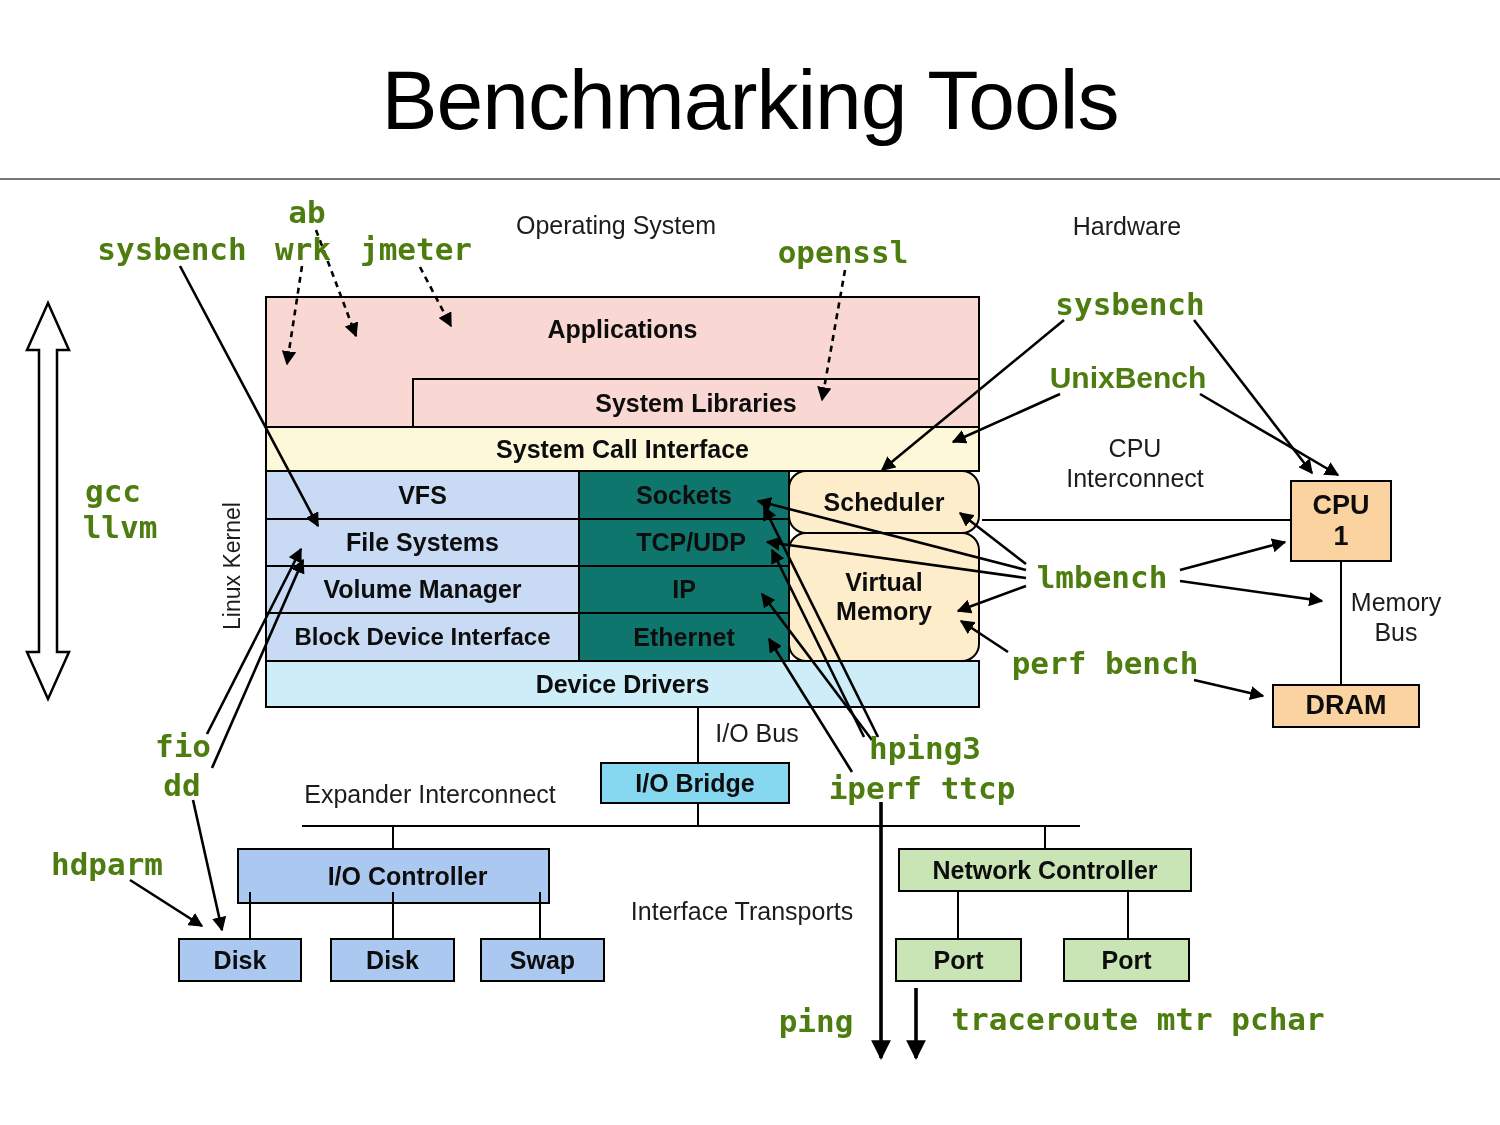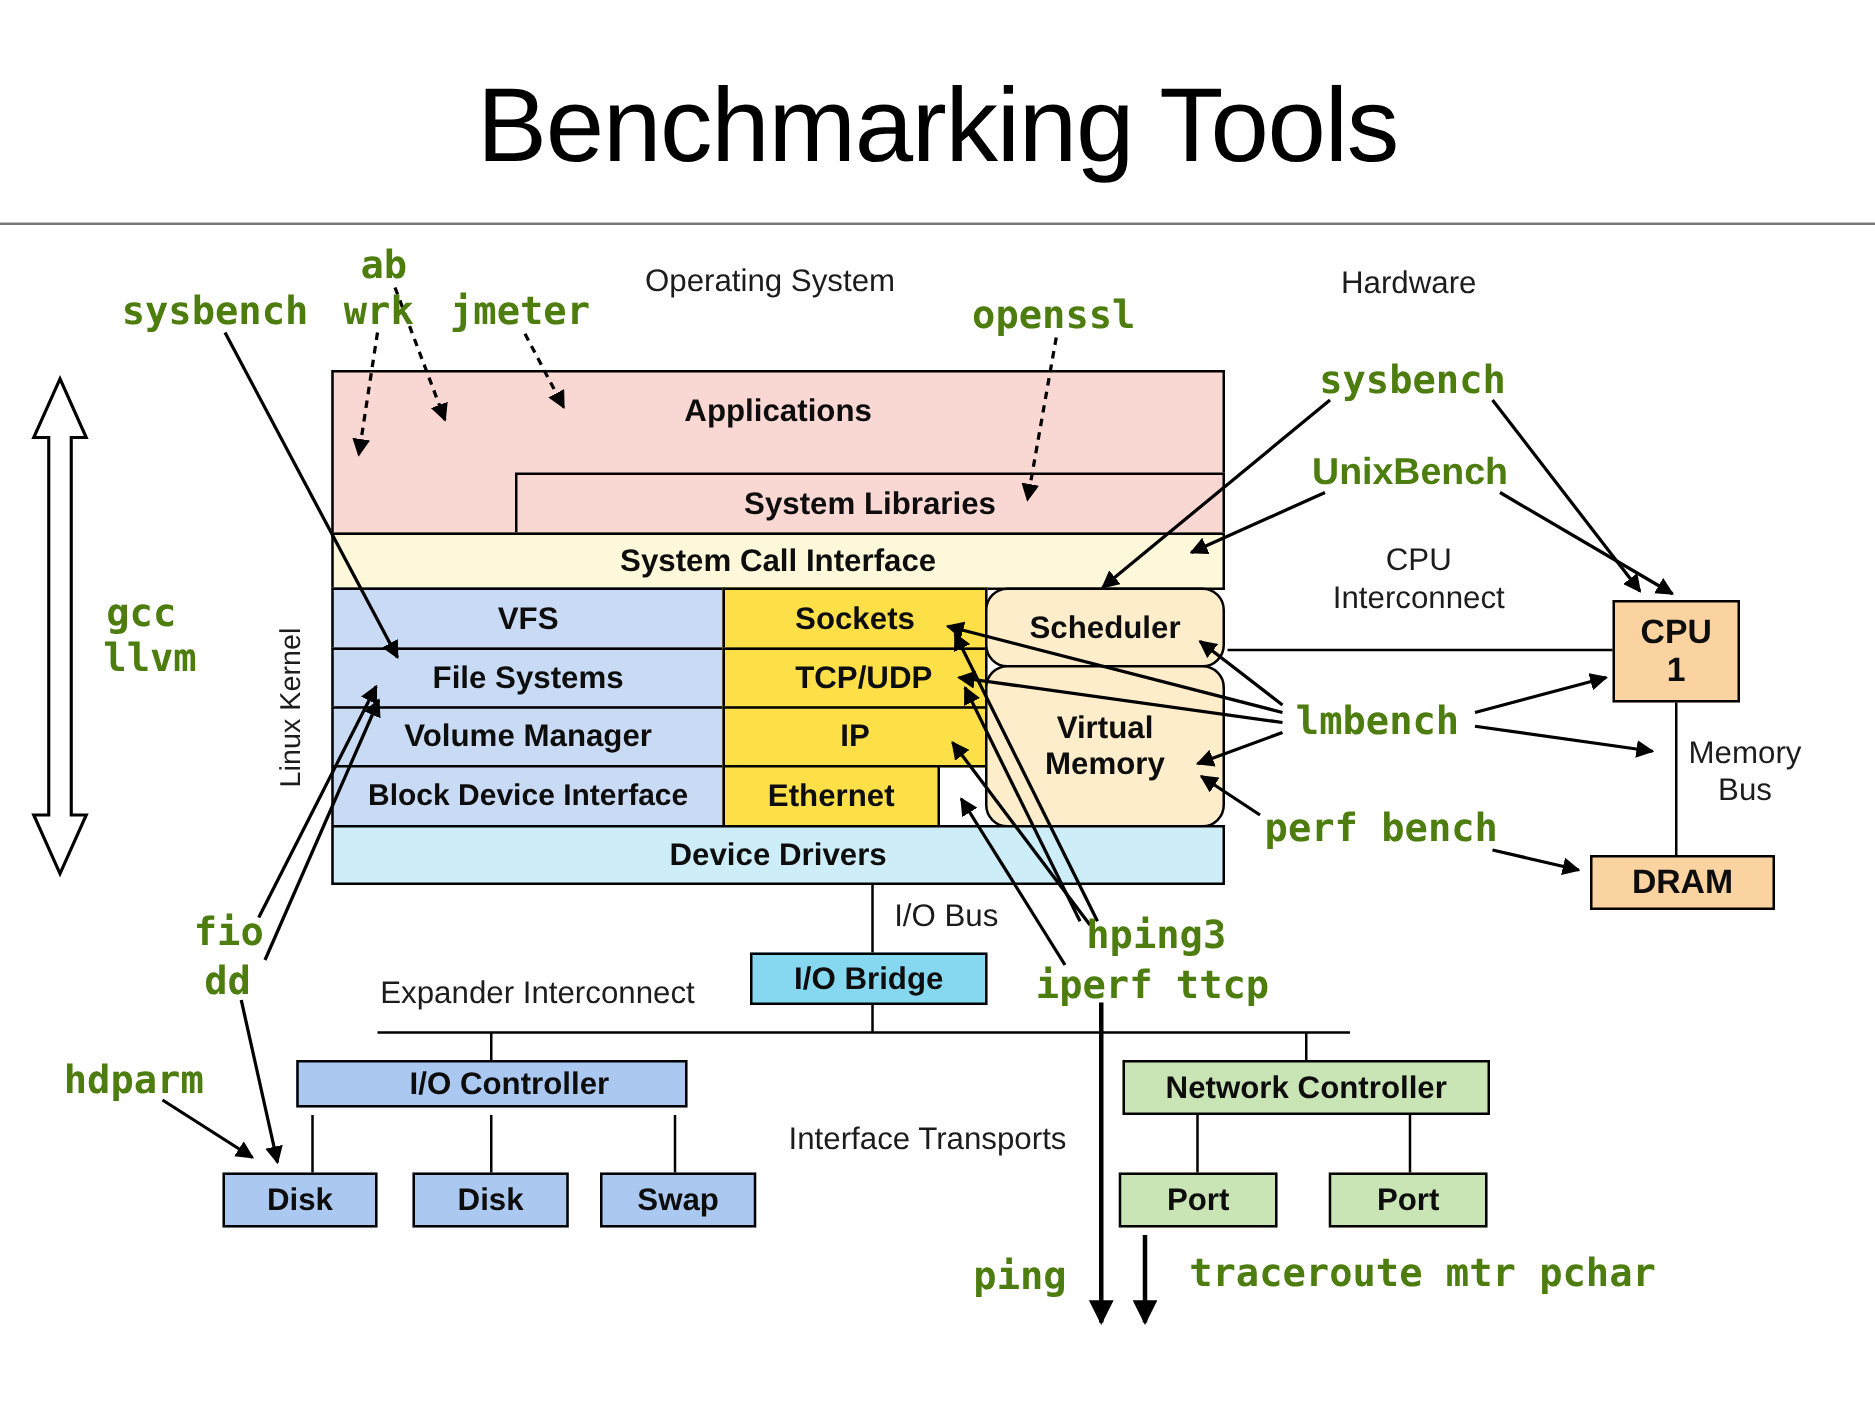--- a/index.html
+++ b/index.html
@@ -9,21 +9,21 @@
          font-size:84px;font-weight:400;color:#000;letter-spacing:-1px;z-index:3;}
   .rule{position:absolute;top:178px;left:0;width:100%;height:1.5px;background:#777;z-index:1;}
 
   .box{position:absolute;box-sizing:border-box;border:2.4px solid #000;
        display:flex;align-items:center;justify-content:center;text-align:center;
        font-weight:bold;font-size:25px;color:#0d0d0d;white-space:pre-line;
        line-height:1.15;z-index:2;}
   .pink{background:#f9d7d3;}
   .yellow{background:#fdf8da;}
   .blue{background:#c9dbf4;}
-  .green{background:#fde047;text-align:right;}
+  .green{background:#0f766e;text-align:right;}
   .orange{background:#fdedca;border-radius:18px;}
   .cyan{background:#cdedf8;}
   .bridge{background:#86d8f1;}
   .mblue{background:#abc8f0;}
   .mgreen{background:#c9e4b5;}
   .morange{background:#fbd3a0;}
   .top-align{align-items:flex-start;padding-top:17px;}
 
   .tool{position:absolute;font-family:"DejaVu Sans Mono","Liberation Mono",monospace;
         font-weight:bold;font-size:31px;color:#4d7c0f;transform:translate(-50%,-50%);
@@ -53,30 +53,30 @@
   <div class="box yellow" style="left:265px;top:426px;width:715px;height:46px;">System Call Interface</div>
 
   <div class="box blue" style="left:265px;top:470px;width:315px;height:50px;">VFS</div>
   <div class="box blue" style="left:265px;top:518px;width:315px;height:49px;">File Systems</div>
   <div class="box blue" style="left:265px;top:565px;width:315px;height:49px;">Volume Manager</div>
   <div class="box blue" style="left:265px;top:612px;width:315px;height:50px;font-size:24px;">Block Device Interface</div>
 
   <div class="box green" style="left:578px;top:470px;width:212px;height:50px;">Sockets</div>
   <div class="box green" style="left:578px;top:518px;width:212px;height:49px;padding-left:14px;">TCP/UDP</div>
   <div class="box green" style="left:578px;top:565px;width:212px;height:49px;">IP</div>
-  <div class="box green" style="left:578px;top:612px;width:174px;height:50px;">Ethernet</div>
+  <div class="box green" style="left:578px;top:612px;width:212px;height:50px;">Ethernet</div>
 
   <div class="box orange" style="left:788px;top:470px;width:192px;height:64px;">Scheduler</div>
   <div class="box orange" style="left:788px;top:532px;width:192px;height:130px;">Virtual
 Memory</div>
 
   <div class="box cyan" style="left:265px;top:660px;width:715px;height:48px;">Device Drivers</div>
 
   <div class="box bridge" style="left:600px;top:762px;width:190px;height:42px;">I/O Bridge</div>
-  <div class="box mblue" style="left:237px;top:848px;width:313px;height:38px;padding-left:28px;">I/O Controller</div>
+  <div class="box mblue" style="left:237px;top:848px;width:313px;height:56px;padding-left:28px;">I/O Controller</div>
   <div class="box mblue" style="left:178px;top:938px;width:124px;height:44px;">Disk</div>
   <div class="box mblue" style="left:330px;top:938px;width:125px;height:44px;">Disk</div>
   <div class="box mblue" style="left:480px;top:938px;width:125px;height:44px;">Swap</div>
   <div class="box mgreen" style="left:898px;top:848px;width:294px;height:44px;">Network Controller</div>
   <div class="box mgreen" style="left:895px;top:938px;width:127px;height:44px;">Port</div>
   <div class="box mgreen" style="left:1063px;top:938px;width:127px;height:44px;">Port</div>
 
   <div class="box morange" style="left:1290px;top:480px;width:102px;height:82px;font-size:27px;">CPU
 1</div>
   <div class="box morange" style="left:1272px;top:684px;width:148px;height:44px;font-size:27px;">DRAM</div>

